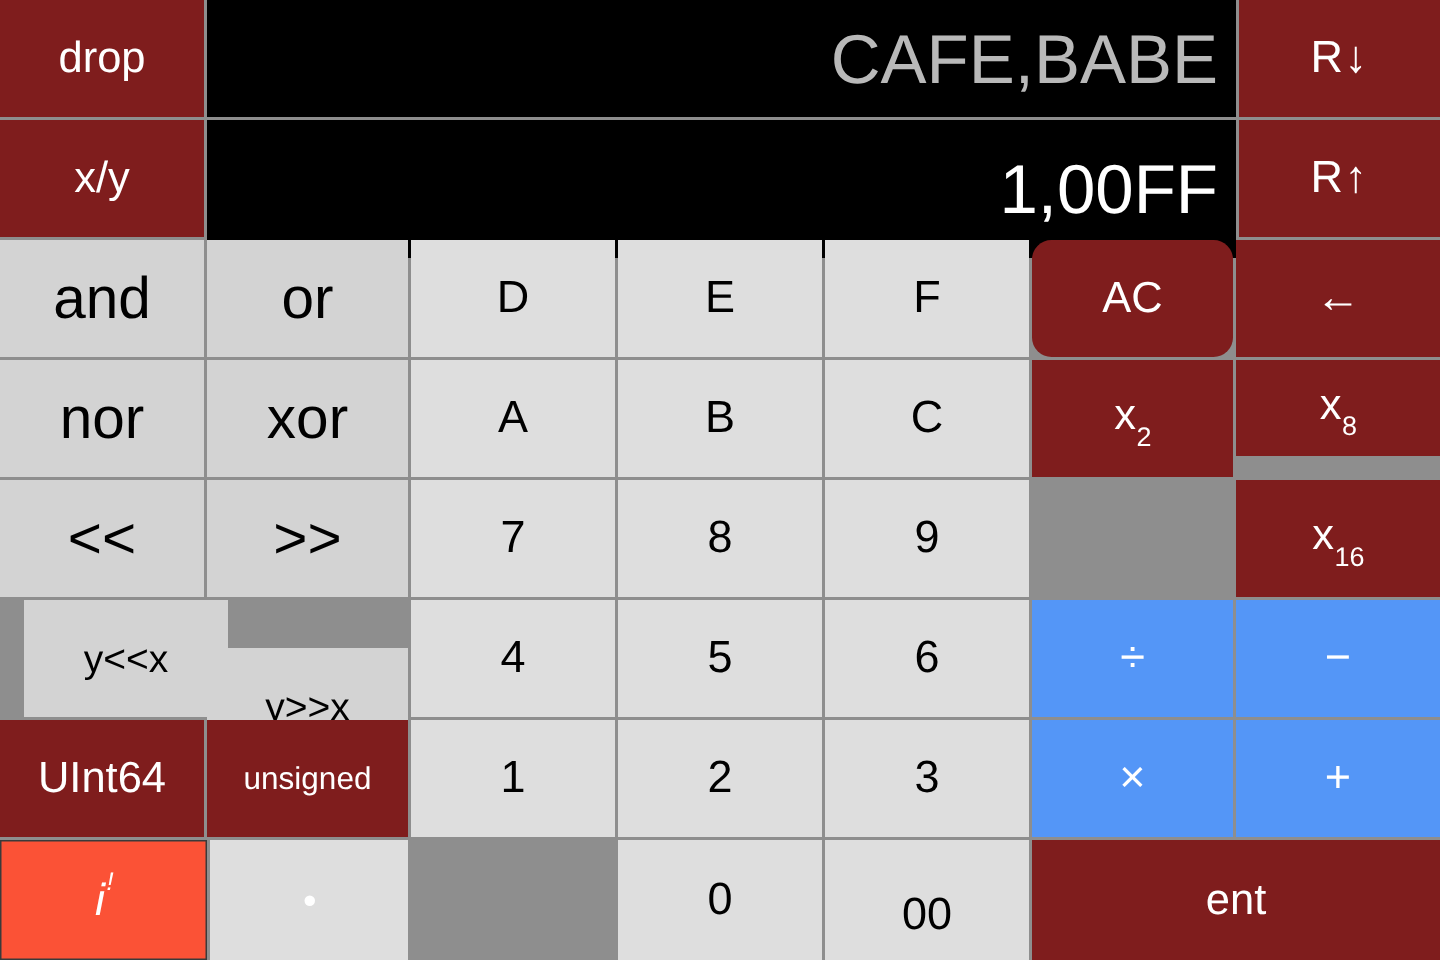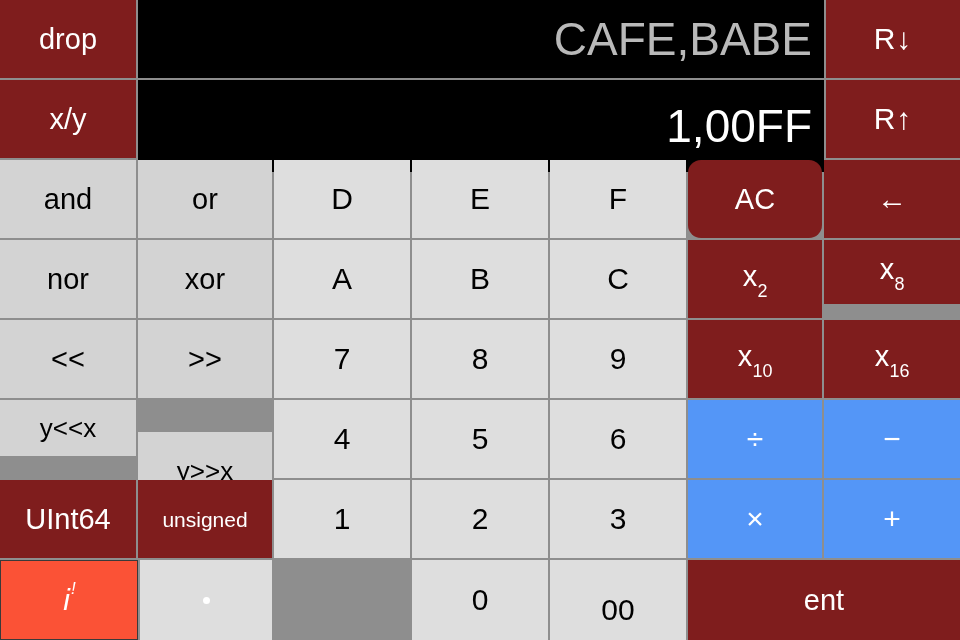--- a/index.html
+++ b/index.html
@@ -51,21 +51,21 @@
 
   
   .key-digit {
     background: #dedede;
     color: #000000;
     font-size: 30px;
   }
   .key-logic {
     background: #d3d3d3;
     color: #000000;
-    font-size: 29px;
+    font-size: 39px;
   }
   .key-func {
     background: #7f1d1d;
     color: #ffffff;
     font-size: 29px;
   }
   .key-op {
     background: #5496f7;
     color: #ffffff;
     font-size: 30px;
@@ -197,28 +197,25 @@
   </div>
   <div class="cell key-digit" style="left:274px; top:320px; width:136px; height:78px;">
     <span>7</span>
   </div>
   <div class="cell key-digit" style="left:412px; top:320px; width:136px; height:78px;">
     <span>8</span>
   </div>
   <div class="cell key-digit" style="left:550px; top:320px; width:136px; height:78px;">
     <span>9</span>
   </div>
-  <div class="cell key-func" style="left:688px; top:320px; width:134px; height:78px;">
-    <span><span>x</span><span class="sub">10</span></span>
-  </div>
   <div class="cell key-func" style="left:824px; top:320px; width:136px; height:78px;">
     <span><span>x</span><span class="sub">16</span></span>
   </div>
 
-  <div class="cell key-logic small" style="left:0px; top:400px; width:136px; height:56px;">
+  <div class="cell key-logic small" style="left:16px; top:400px; width:136px; height:78px;">
     <span>y&lt;&lt;x</span>
   </div>
   <div class="cell key-logic small" style="left:138px; top:400px; width:134px; height:78px;margin-top:32px;">
     <span>y&gt;&gt;x</span>
   </div>
   <div class="cell key-digit" style="left:274px; top:400px; width:136px; height:78px;">
     <span>4</span>
   </div>
   <div class="cell key-digit" style="left:412px; top:400px; width:136px; height:78px;">
     <span>5</span>

